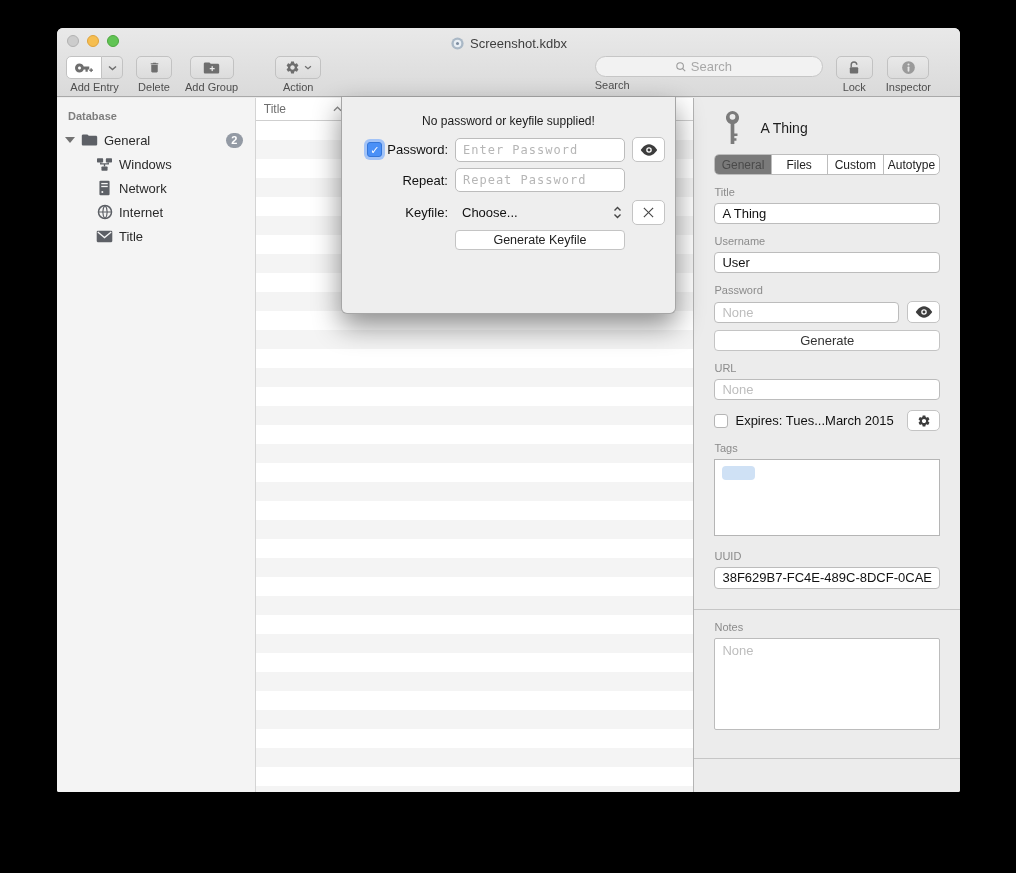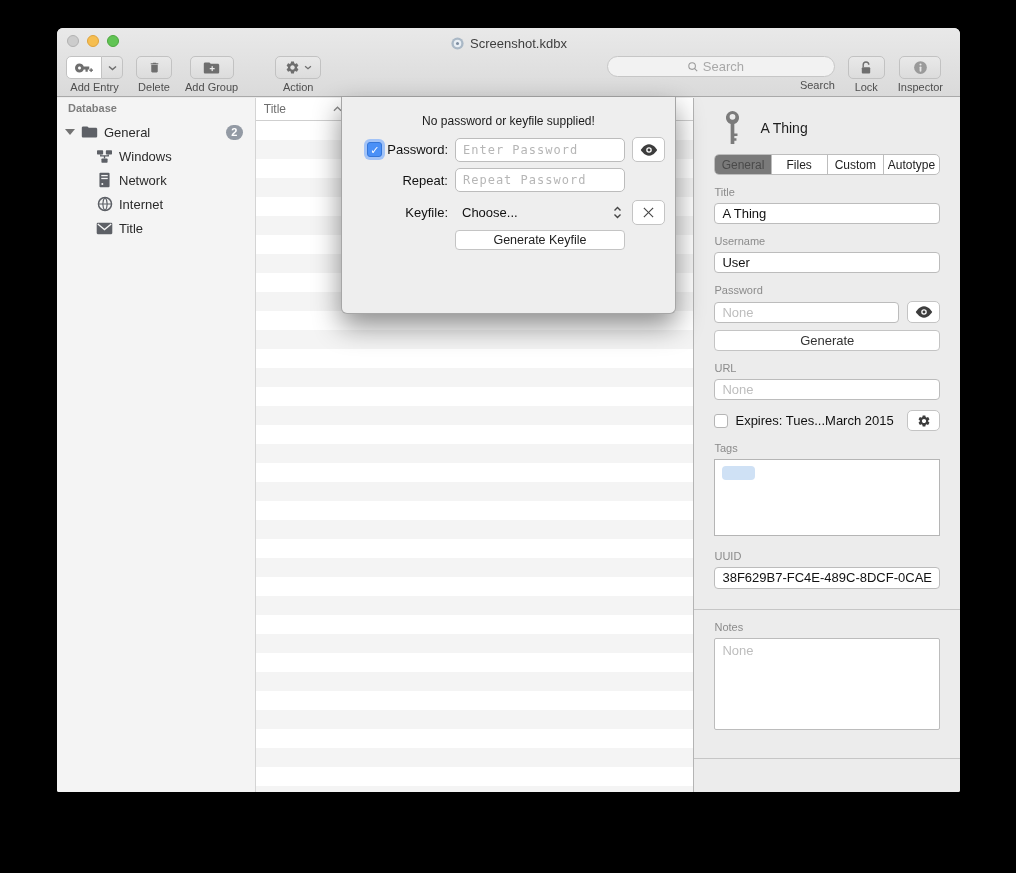--- a/index.html
+++ b/index.html
@@ -22,29 +22,29 @@
   
   .toolbar { position:relative; height:42px; display:flex; padding:2px 0 0 9px; }
   .tb-item { display:flex; flex-direction:column; align-items:center; margin-right:13px; }
   .tb-label { font-size:11px; color:#4e4e4e; margin-top:2px; }
   .tb-btn { height:23px; background:linear-gradient(#e9e9e9,#dcdcdc); border:1px solid #c2c2c2;
     border-radius:5px; display:flex; align-items:center; justify-content:center; color:#6e6e6e; }
   .seg { display:flex; }
   .seg .tb-btn.main { width:36px; border-radius:5px 0 0 5px; }
   .seg .tb-btn.arrow { width:21px; border-left:none; border-radius:0 5px 5px 0; }
   .tb-right { position:absolute; right:13px; top:2px; display:flex; }
-  .search-wrap { display:flex; flex-direction:column; align-items:flex-end; margin-right:13px; }
+  .search-wrap { display:flex; flex-direction:column; align-items:flex-start; margin-right:13px; }
   .search-field { width:228px; height:21px; border:1px solid #c6c6c6; border-radius:11px;
     background:#f2f2f2; display:flex; align-items:center; justify-content:center; gap:4px; color:#9a9a9a; }
   .search-field input { border:none; outline:none; background:transparent; width:52px;
     font-size:13px; color:#6c6c6c; font-family:"Liberation Sans",sans-serif; }
   .search-field input::placeholder { color:#a8a8a8; }
   
   .content { position:absolute; top:70px; bottom:0; left:0; right:0; display:flex; }
-  .sidebar { width:208px; background:#f4f4f4; border-right:1px solid #d4d4d4; padding-top:0; }
+  .sidebar { width:208px; background:#f4f4f4; border-right:1px solid #d4d4d4; padding-top:8px; }
   .sb-header { font-size:11px; font-weight:600; color:#7d7d7d; padding:4px 0 6px 11px; }
   .sb-row { height:24px; display:flex; align-items:center; position:relative; font-size:13px; color:#2a2a2a; }
   .sb-row .disclosure { width:0; height:0; border-left:5px solid transparent; border-right:5px solid transparent;
     border-top:6px solid #727272; margin:0 6px 0 8px; }
   .sb-row.root { padding-left:0; }
   .sb-row.child { padding-left:39px; }
   .sb-icon { width:17px; height:17px; margin-right:6px; color:#5d6066; flex:0 0 auto; display:flex; align-items:center; justify-content:center;}
   .badge { position:absolute; right:12px; background:#939aa4; color:#fff; font-size:11px; font-weight:600;
     border-radius:8px; min-width:17px; height:15px; line-height:15px; text-align:center; padding:0 4px; }
   
@@ -200,21 +200,21 @@
         <div class="tb-item">
           <div class="tb-btn" style="width:37px">
             <svg width="14" height="16" viewBox="0 0 20 22">
               <path d="M6 10V6.5a4 4 0 0 1 8 0" fill="none" stroke="currentColor" stroke-width="2"></path>
               <rect x="4" y="10" width="12" height="9" rx="1.5" fill="currentColor"></rect>
             </svg>
           </div>
           <span class="tb-label">Lock</span>
         </div>
 
-        <div class="tb-item" style="margin-right:4px">
+        <div class="tb-item" style="margin-right:16px">
           <div class="tb-btn" style="width:42px">
             <svg width="15" height="15" viewBox="0 0 20 20">
               <circle cx="10" cy="10" r="8.5" fill="#9a9a9a"></circle>
               <circle cx="10" cy="6" r="1.4" fill="#e6e6e6"></circle>
               <rect x="8.8" y="8.6" width="2.4" height="7" rx="1.2" fill="#e6e6e6"></rect>
             </svg>
           </div>
           <span class="tb-label">Inspector</span>
         </div>
       </div>

